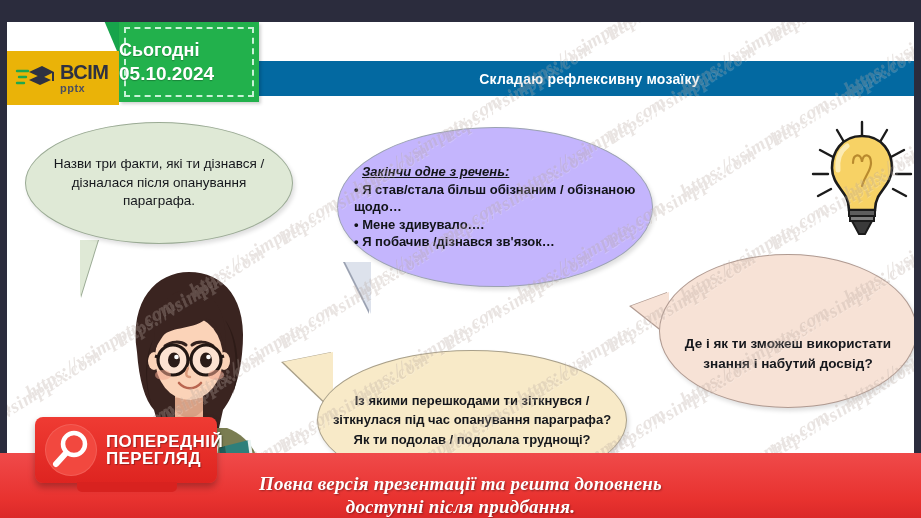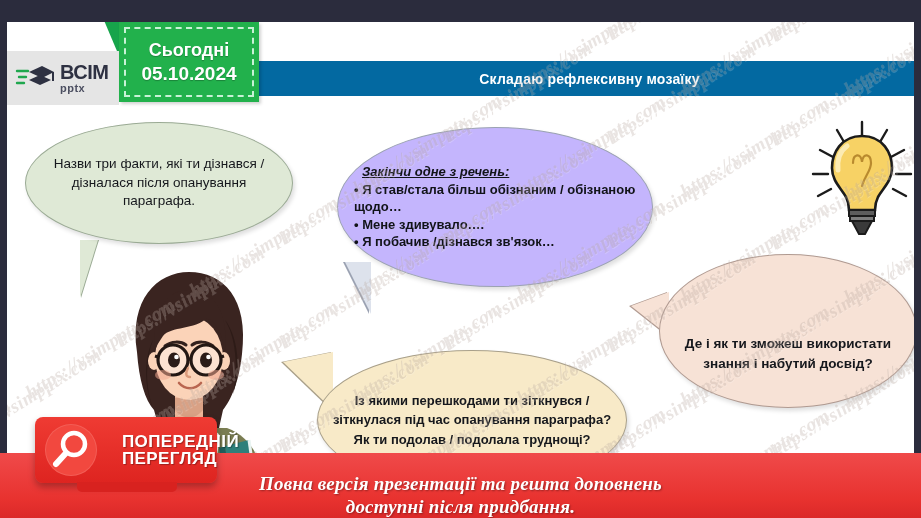--- a/index.html
+++ b/index.html
@@ -29,42 +29,42 @@
     font-size:19px; font-weight:700; font-style:italic;
     color:#b9a9a0;
     transform:rotate(-32deg);
     letter-spacing:.5px;
     text-shadow:0 1px 0 rgba(255,255,255,.6);
   }
 
   
   .logo-plate{
     position:absolute; left:0px; top:29px; width:112px; height:54px;
-    background:#e5e5e5; z-index:12; display:flex; align-items:center;
+    background:#eab308; z-index:12; display:flex; align-items:center;
     padding-left:8px; gap:5px;
   }
   .logo-mark{ position:relative; width:40px; height:30px; flex:none; }
   .logo-text{ display:flex; flex-direction:column; line-height:1; }
   .logo-text .t1{
     font-size:20px; font-weight:700; color:#2e3142; letter-spacing:-.5px;
   }
   .logo-text .t2{
     font-size:11px; font-weight:600; color:#4b4e60; margin-top:1px;
     letter-spacing:.5px;
   }
 
   .date-flag{
     position:absolute; left:96px; top:-4px; width:0; height:0; z-index:11;
     border-left:22px solid transparent;
     border-top:52px solid #17a44b;
   }
   .date-badge{
     position:absolute; left:112px; top:0px; width:140px; height:80px;
     background:#22b14c; z-index:13;
-    display:flex; flex-direction:column; align-items:center; justify-content:center;
+    display:flex; flex-direction:column; justify-content:center;
     gap:2px;
     box-shadow:2px 2px 3px rgba(0,0,0,.18);
   }
   .date-badge::after{
     content:""; position:absolute; inset:5px; border:2px dashed #c8f2d6;
     pointer-events:none;
   }
   .date-badge span{
     position:relative; z-index:2; color:#ffffff; font-weight:700;
     font-size:18px; text-shadow:0 1px 1px rgba(0,0,0,.25);
@@ -143,21 +143,21 @@
     background:linear-gradient(180deg,#ef3b33 0%,#de2420 100%);
     border-radius:8px;
     box-shadow:0 4px 7px rgba(0,0,0,.28);
     display:flex; align-items:center; gap:9px; padding:0 10px;
   }
   .preview-badge .circ{
     width:52px; height:52px; border-radius:50%;
     background:#f2483f; flex:none; position:relative;
     box-shadow:inset 0 0 0 1px rgba(255,255,255,.12);
   }
-  .preview-badge .pb-text{ display:flex; flex-direction:column; line-height:1.02;margin-left:16px; }
+  .preview-badge .pb-text{ display:flex; flex-direction:column; line-height:1.02; }
   .preview-badge .pb-text span{
     color:#ffffff; font-weight:700; font-size:17px; letter-spacing:.4px;
     text-shadow:1px 1px 1px rgba(0,0,0,.3);
   }
   .preview-badge::after{
     content:""; position:absolute; left:42px; bottom:-9px;
     width:100px; height:10px; background:#d8221f; border-radius:0 0 5px 5px;
     z-index:-1;
   }
 

